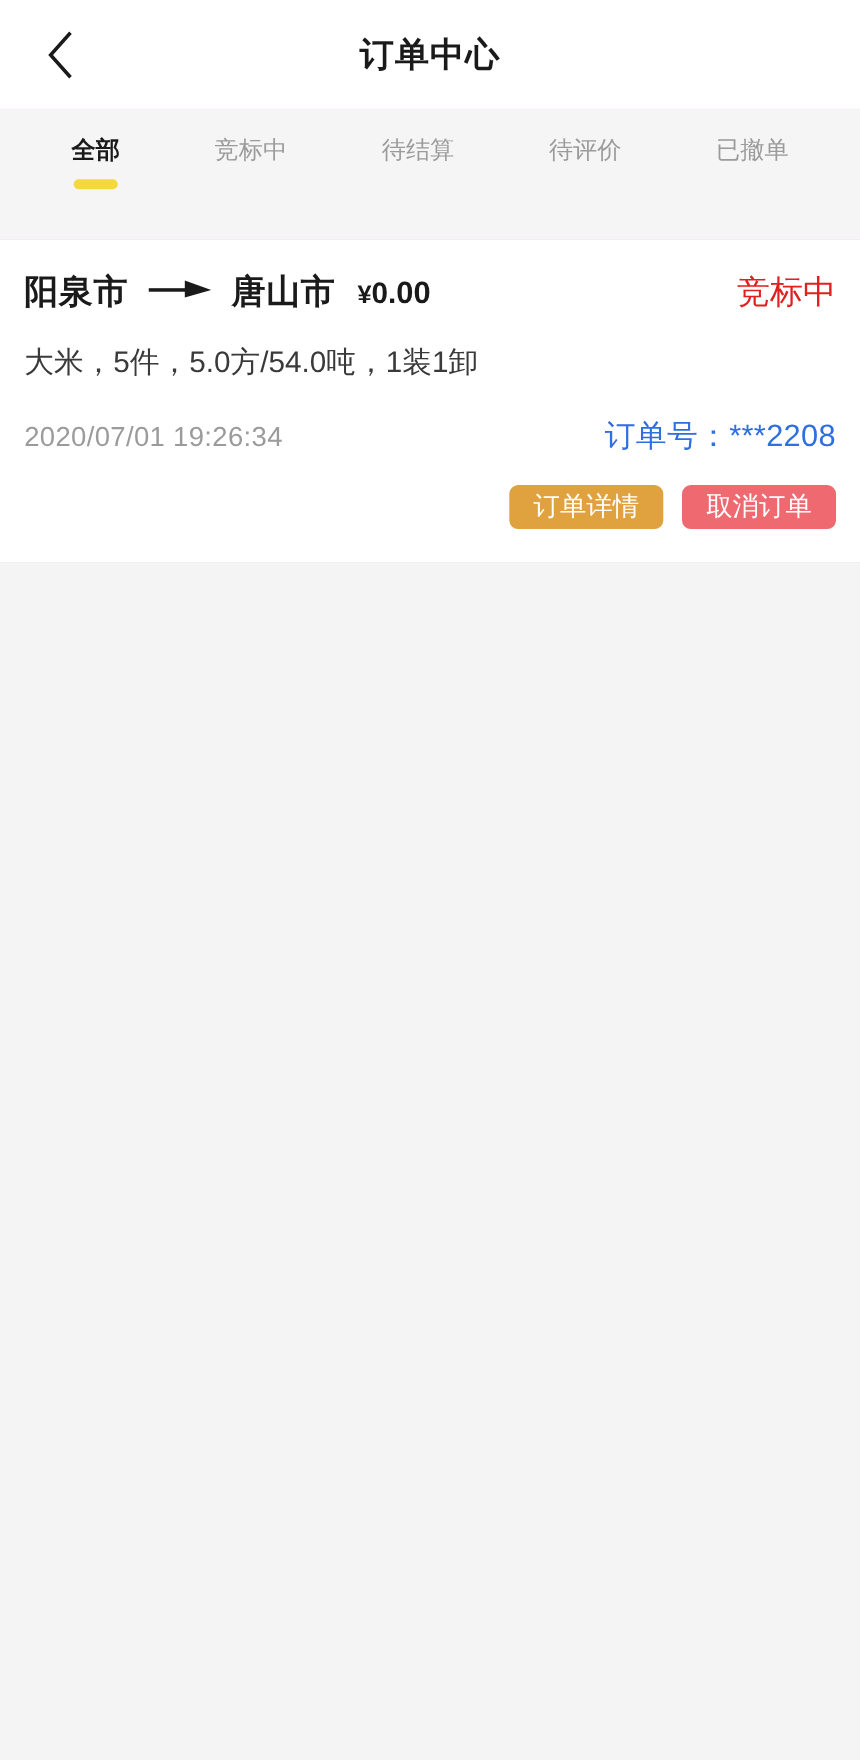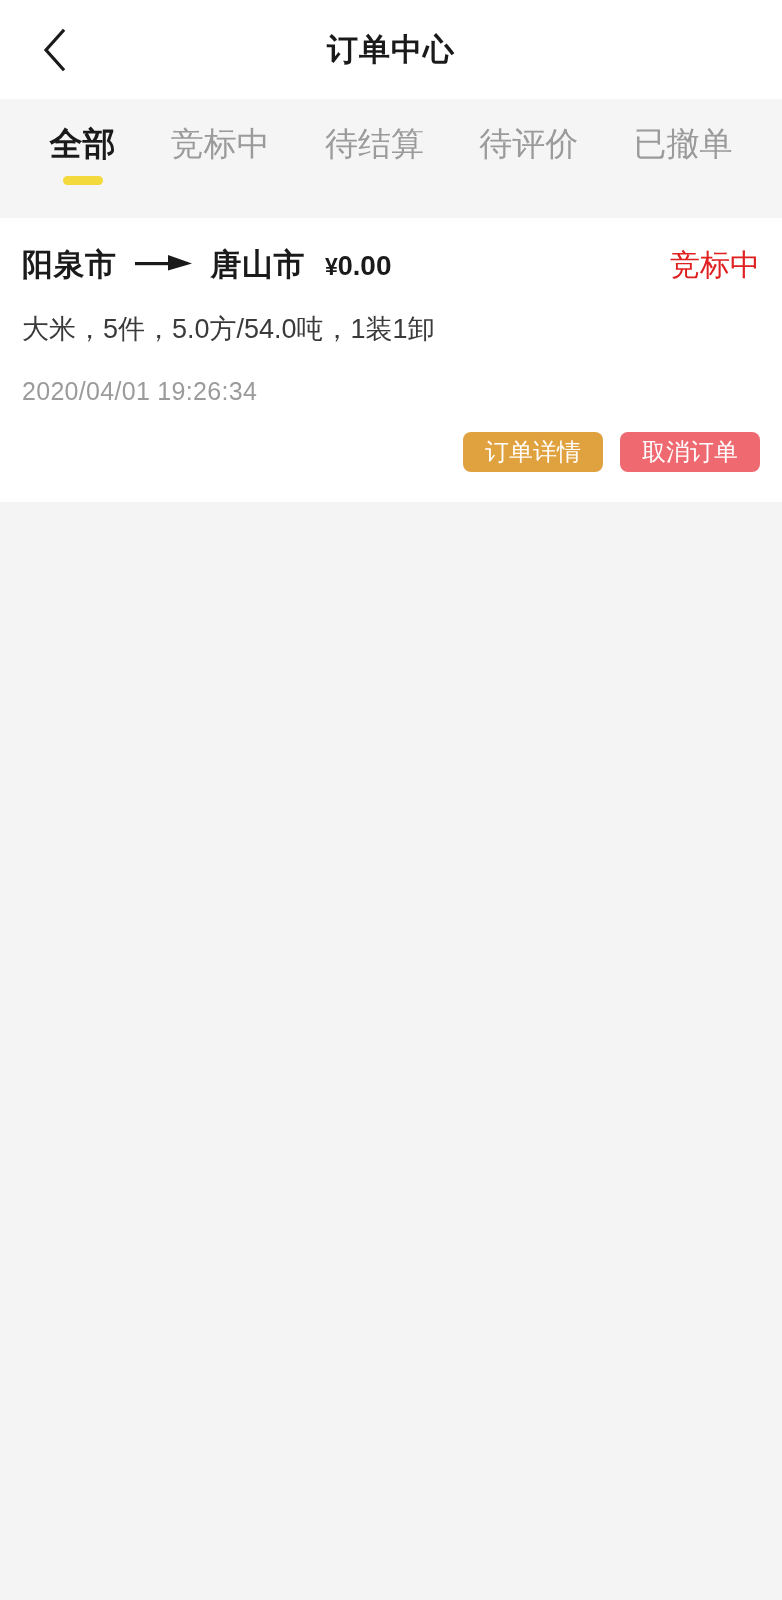--- a/index.html
+++ b/index.html
@@ -76,21 +76,21 @@
     flex: 1 1 auto;
     padding-top: 24px;
     display: flex;
     flex-direction: column;
     align-items: center;
     cursor: pointer;
     position: relative;
   }
 
   .tab-label {
-    font-size: 33px;
+    font-size: 22px;
     color: #9b9b9b;
     white-space: nowrap;
     line-height: 1.25;
   }
 
   .tab.active .tab-label {
     color: #1a1a1a;
     font-weight: bold;
   }
 
@@ -281,21 +281,22 @@
         </span>
         <span class="city">唐山市</span>
         <span class="price"><span class="yen">¥</span><span>0.</span><span class="dec">00</span></span>
       </div>
       <div class="status">竞标中</div>
     </div>
 
     <div class="cargo">大米，5件，5.0方/54.0吨，1装1卸</div>
 
     <div class="card-row-meta">
-      <div class="timestamp">2020/04/01 19:26:34</div>
+      <div class="timestamp">2020/07/01 19:26:34</div>
+      <div class="order-no"><span>订单号：</span><span>***2208</span></div>
     </div>
 
     <div class="actions">
       <button class="btn btn-detail">订单详情</button>
       <button class="btn btn-cancel">取消订单</button>
     </div>
 
   </div>
 
   <div class="page-rest"></div>

